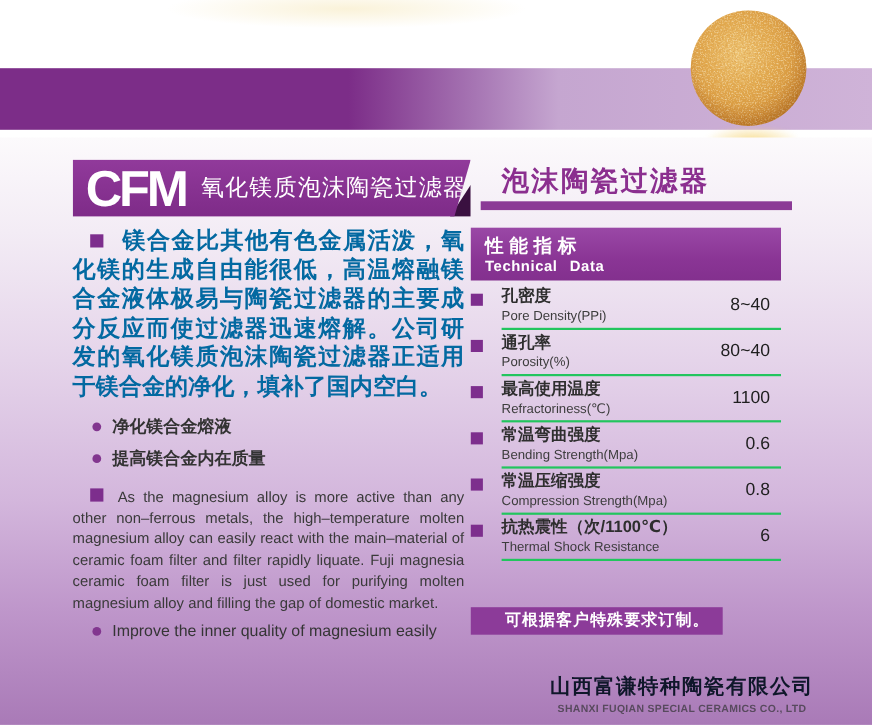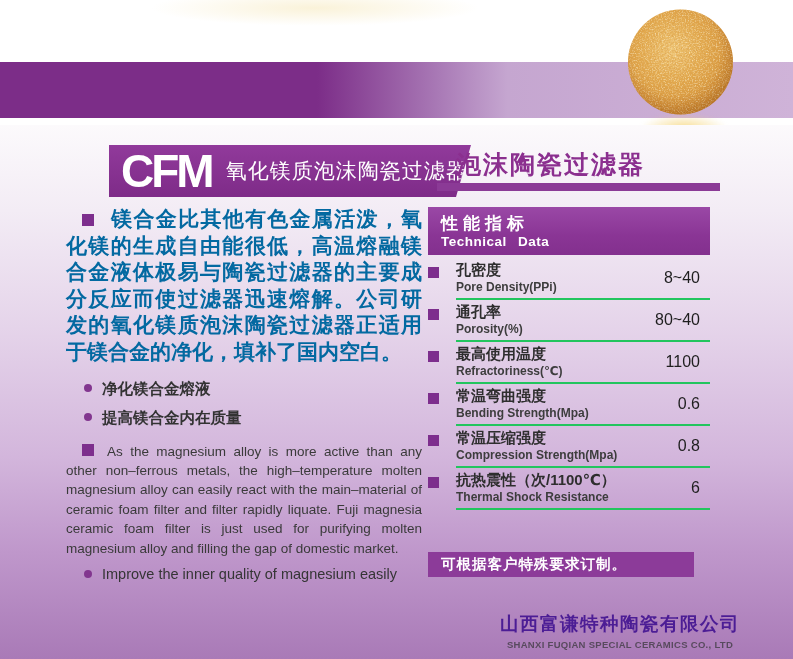--- a/index.html
+++ b/index.html
@@ -19,21 +19,21 @@
   
   .content-bg{position:absolute;left:0;top:125px;width:793px;height:534px;
     background:linear-gradient(180deg,#fcfafc 0%,#f3ecf5 16%,#e5d4ea 38%,#d3b6dc 62%,#bf97cb 80%,#a97ab7 100%);}
 
   
   .banner-tip{position:absolute;left:409px;top:168px;width:19px;height:29px;background:#3a1040;
     clip-path:polygon(100% 0,100% 100%,0 100%);}
   .cfm-banner{position:absolute;left:66px;top:145px;width:362px;height:52px;
     background:linear-gradient(180deg,#913a9b,#7e2b88);
     clip-path:polygon(0 0,100% 0,calc(100% - 15px) 100%,0 100%);
-    display:flex;align-items:center;padding-left:12px;box-sizing:border-box;margin-left:43px;}
+    display:flex;align-items:center;padding-left:12px;box-sizing:border-box;}
   .cfm-logo{font-size:46px;font-weight:bold;color:#fff;letter-spacing:-3px;line-height:1;}
   .cfm-sub{margin-left:14px;color:#fff;}
   .cfm-sub .zh{font-size:21px;font-weight:normal;letter-spacing:1px;line-height:1.1;}
   .cfm-sub .en{font-size:13.5px;font-weight:bold;letter-spacing:0.2px;line-height:1.2;}
 
   
   .right-title{position:absolute;left:456px;top:148px;margin:0;font-size:25px;font-weight:bold;
     color:#8b2f8f;letter-spacing:2px;}
   .title-underline{position:absolute;left:437px;top:183px;width:283px;height:8px;background:#8b3a96;}
 
@@ -58,31 +58,31 @@
     background:linear-gradient(180deg,#9a48a6 0%,#8a3595 60%,#83308e 100%);
     padding:6px 0 18px 13px;color:#fff;}
   .th-zh{font-size:17px;font-weight:bold;letter-spacing:5px;line-height:1.25;}
   .th-en{font-size:13.5px;font-weight:bold;word-spacing:7px;letter-spacing:0.5px;}
   .tech-table{position:absolute;left:428px;top:258px;width:282px;}
   .t-row{position:relative;}
   .sq{position:absolute;left:0;top:9px;width:11px;height:11px;background:#7d2e8d;}
   .t-inner{margin-left:28px;height:40px;border-bottom:2px solid #22c55e;display:flex;
     justify-content:space-between;align-items:center;}
   .t-zh{font-size:15px;font-weight:600;color:#2e2e2e;line-height:1.25;}
-  .t-en{font-size:12px;color:#3d3d3d;line-height:1.2;font-weight:bold;}
+  .t-en{font-size:12px;color:#3d3d3d;line-height:1.2;}
   .t-val{font-size:16px;color:#1f1f1f;padding-right:10px;white-space:nowrap;}
   .t-row.no-en .t-inner{border-bottom:none;height:36px;}
   .t-row.no-en .t-val{font-weight:bold;padding-right:6px;}
-  .note-bar{position:absolute;left:428px;top:552px;width:266px;height:25px;box-sizing:border-box;
+  .note-bar{position:absolute;left:428px;top:552px;width:229px;height:25px;box-sizing:border-box;
     background:#8c3b99;color:#fff;font-size:14.5px;font-weight:bold;line-height:25px;
-    padding-left:13px;letter-spacing:1px;}
+    padding-left:31px;letter-spacing:1px;}
 
   
   .footer{position:absolute;right:53px;top:611px;text-align:center;}
-  .f-zh{font-size:18.5px;font-weight:bold;color:#4c1d95;letter-spacing:1.5px;}
+  .f-zh{font-size:18.5px;font-weight:bold;color:#0f172a;letter-spacing:1.5px;}
   .f-en{font-size:9.5px;font-weight:bold;color:#584a5e;letter-spacing:0.3px;margin-top:3px;}
 </style>
 </head>
 <body>
 
 <div class="page">
 
   <div class="top-glow"></div>
   <div class="top-bar"></div>
 

